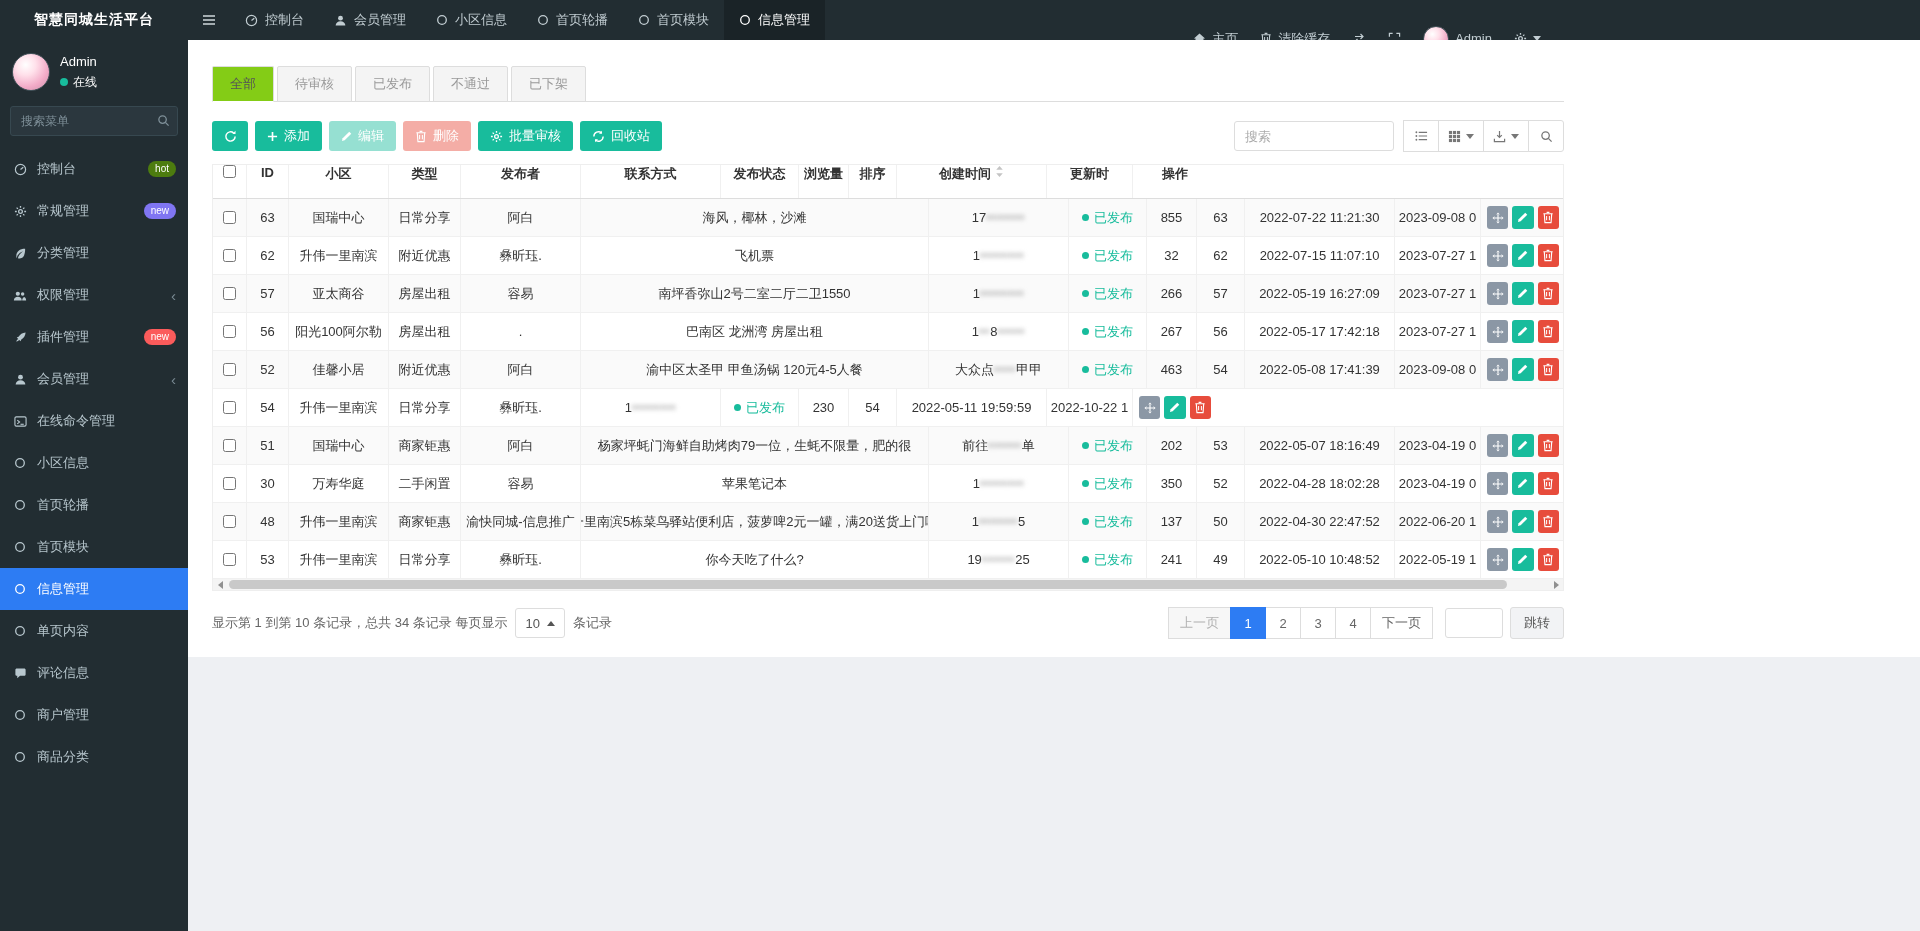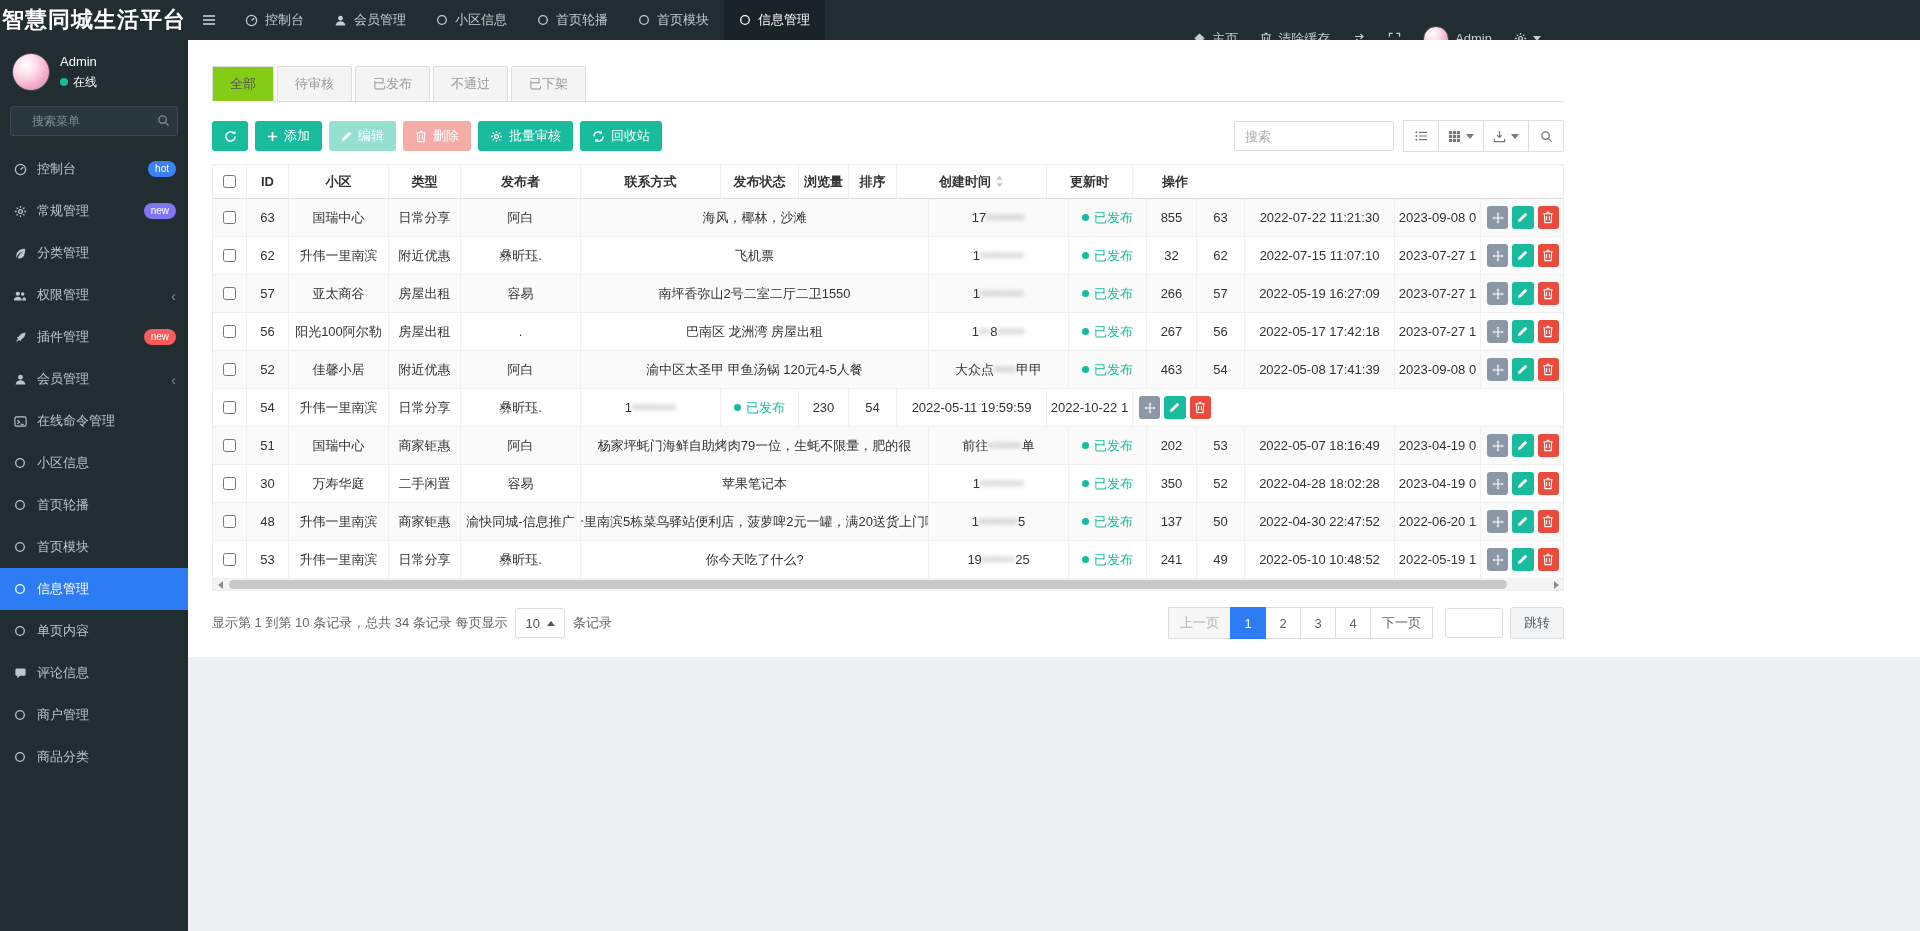--- a/index.html
+++ b/index.html
@@ -2,29 +2,29 @@
 <html><head>
 <meta charset="utf-8">
 <style>
   * { margin:0; padding:0; box-sizing:border-box; }
   html,body { width:1920px; height:931px; overflow:hidden; }
   body { font-family:"Liberation Sans","DejaVu Sans",sans-serif; font-size:13px; color:#333; background:#fff; }
   .app { display:flex; width:1920px; height:931px; }
 
   
   .sidebar { width:188px; min-width:188px; background:#222d32; color:#b8c7ce; display:flex; flex-direction:column; }
-  .logo { height:40px; display:flex; align-items:center; justify-content:center; color:#fff; font-size:22px; font-weight:bold; letter-spacing:1px; }
+  .logo { height:40px; display:flex; align-items:center; justify-content:center; color:#fff; font-size:14px; font-weight:bold; letter-spacing:1px; }
   .user-panel { display:flex; align-items:center; padding:13px 12px 9px; }
   .avatar { width:38px; height:38px; border-radius:50%; background:radial-gradient(circle at 35% 30%, #ffffff 0%, #ffe0ea 30%, #f2aac7 65%, #c890a8 100%); border:1px solid #44535a; }
   .user-meta { margin-left:10px; }
   .user-name { color:#fff; font-size:13px; margin-bottom:5px; }
   .user-status { font-size:12px; color:#fff; display:flex; align-items:center; gap:5px; }
   .dot { width:8px; height:8px; border-radius:50%; background:#18bc9c; }
   .side-search { margin:6px 10px 12px; position:relative; }
-  .side-search input { width:100%; background:#2b373e; border:1px solid #374850; border-radius:3px; height:30px; color:#a3a3a3; padding:0 28px 0 21px; font-size:12px; outline:none; }
+  .side-search input { width:100%; background:#2b373e; border:1px solid #374850; border-radius:3px; height:30px; color:#a3a3a3; padding:0 28px 0 10px; font-size:12px; outline:none; }
   .side-search input::placeholder { color:#7e8f98; }
   .side-search .sicon { position:absolute; right:8px; top:8px; color:#7e8f98; }
   .menu { flex:1; overflow:hidden; }
   .menu-item { height:42px; display:flex; align-items:center; padding:0 12px; gap:9px; font-size:13px; color:#b8c7ce; cursor:pointer; }
   .menu-item .ic { width:16px; justify-content:center; }
   .menu-item.active { background:#2d7cf3; color:#fff; }
   .badge { margin-left:auto; font-size:10px; color:#fff; padding:2px 7px; border-radius:8px; line-height:1.2; }
   .chevron { margin-left:auto; color:#7a8a93; font-size:15px; line-height:1; }
 
   
@@ -54,21 +54,21 @@
   .btn.disabled { opacity:.45; cursor:default; }
   .toolbar-right { margin-left:auto; display:flex; align-items:center; }
   .search-box { width:160px; height:30px; border:1px solid #ddd; border-radius:3px; padding:0 10px; font-size:13px; color:#555; outline:none; margin-right:10px; }
   .search-box::placeholder { color:#aaa; }
   .tool-btn { height:32px; min-width:36px; border:1px solid #ddd; background:#fff; color:#777; display:inline-flex; align-items:center; justify-content:center; gap:5px; padding:0 9px; margin-left:-1px; cursor:pointer; }
   .tool-btn:first-child { border-radius:3px 0 0 3px; margin-left:0; }
   .tool-btn:last-child { border-radius:0 3px 3px 0; }
 
   .table { margin-top:12px; border:1px solid #eee; border-bottom:none; }
   .thead { display:flex; height:34px; background:#fff; font-weight:bold; border-bottom:1px solid #ddd; }
-  .th { display:flex; align-items:center; justify-content:center; gap:4px; border-right:1px solid #f0f0f0; height:100%; font-size:13px; color:#333; overflow:hidden; white-space:nowrap; flex-shrink:0; }
+  .th { display:flex; align-items:flex-start; justify-content:center; gap:4px; border-right:1px solid #f0f0f0; height:100%; font-size:13px; color:#333; overflow:hidden; white-space:nowrap; flex-shrink:0; }
   .th:last-child, .td:last-child { border-right:none; }
   .tr { display:flex; height:38px; border-bottom:1px solid #f0f0f0; background:#fff; }
   .tr:nth-child(odd) { background:#fafafa; }
   .td { display:flex; align-items:center; justify-content:center; border-right:1px solid #f0f0f0; height:100%; font-size:13px; color:#333; overflow:hidden; white-space:nowrap; padding:0 4px; flex-shrink:0; }
   .status { color:#18bc9c; display:flex; align-items:center; gap:5px; }
   .sdot { width:7px; height:7px; border-radius:50%; background:#18bc9c; }
   .masked { filter:blur(2.5px); color:#8f8f8f; letter-spacing:1px; }
   .op-btn { width:25px; height:23px; border:none; border-radius:3px; color:#fff; display:flex; align-items:center; justify-content:center; margin:0 2px; cursor:pointer; }
   .op-move { background:#8b97a5; } .op-edit { background:#18bc9c; } .op-del { background:#e74c3c; }
 
@@ -120,21 +120,21 @@
     </div>
     <nav class="menu" id="side-menu">
         <div class="menu-item">
           <span class="ic">
             <svg width="13" height="13" viewBox="0 0 14 14">
               <circle cx="7" cy="7" r="5.5" fill="none" stroke="currentColor" stroke-width="1.3"></circle>
               <path d="M7 7l3-2.5" stroke="currentColor" stroke-width="1.3" fill="none"></path>
             </svg>
           </span>
           <span>控制台</span>
-          <span class="badge" style="background: #3b82f6;">hot</span>
+          <span class="badge" style="background: #4d7c0f;">hot</span>
         </div>
         <div class="menu-item">
           <span class="ic">
             <svg width="13" height="13" viewBox="0 0 14 14">
               <circle cx="7" cy="7" r="2" fill="none" stroke="currentColor" stroke-width="1.4"></circle>
               <g stroke="currentColor" stroke-width="1.4">
                 <path d="M7 1v2M7 11v2M1 7h2M11 7h2M2.8 2.8l1.4 1.4M9.8 9.8l1.4 1.4M11.2 2.8L9.8 4.2M4.2 9.8l-1.4 1.4"></path>
               </g>
             </svg>
           </span>

